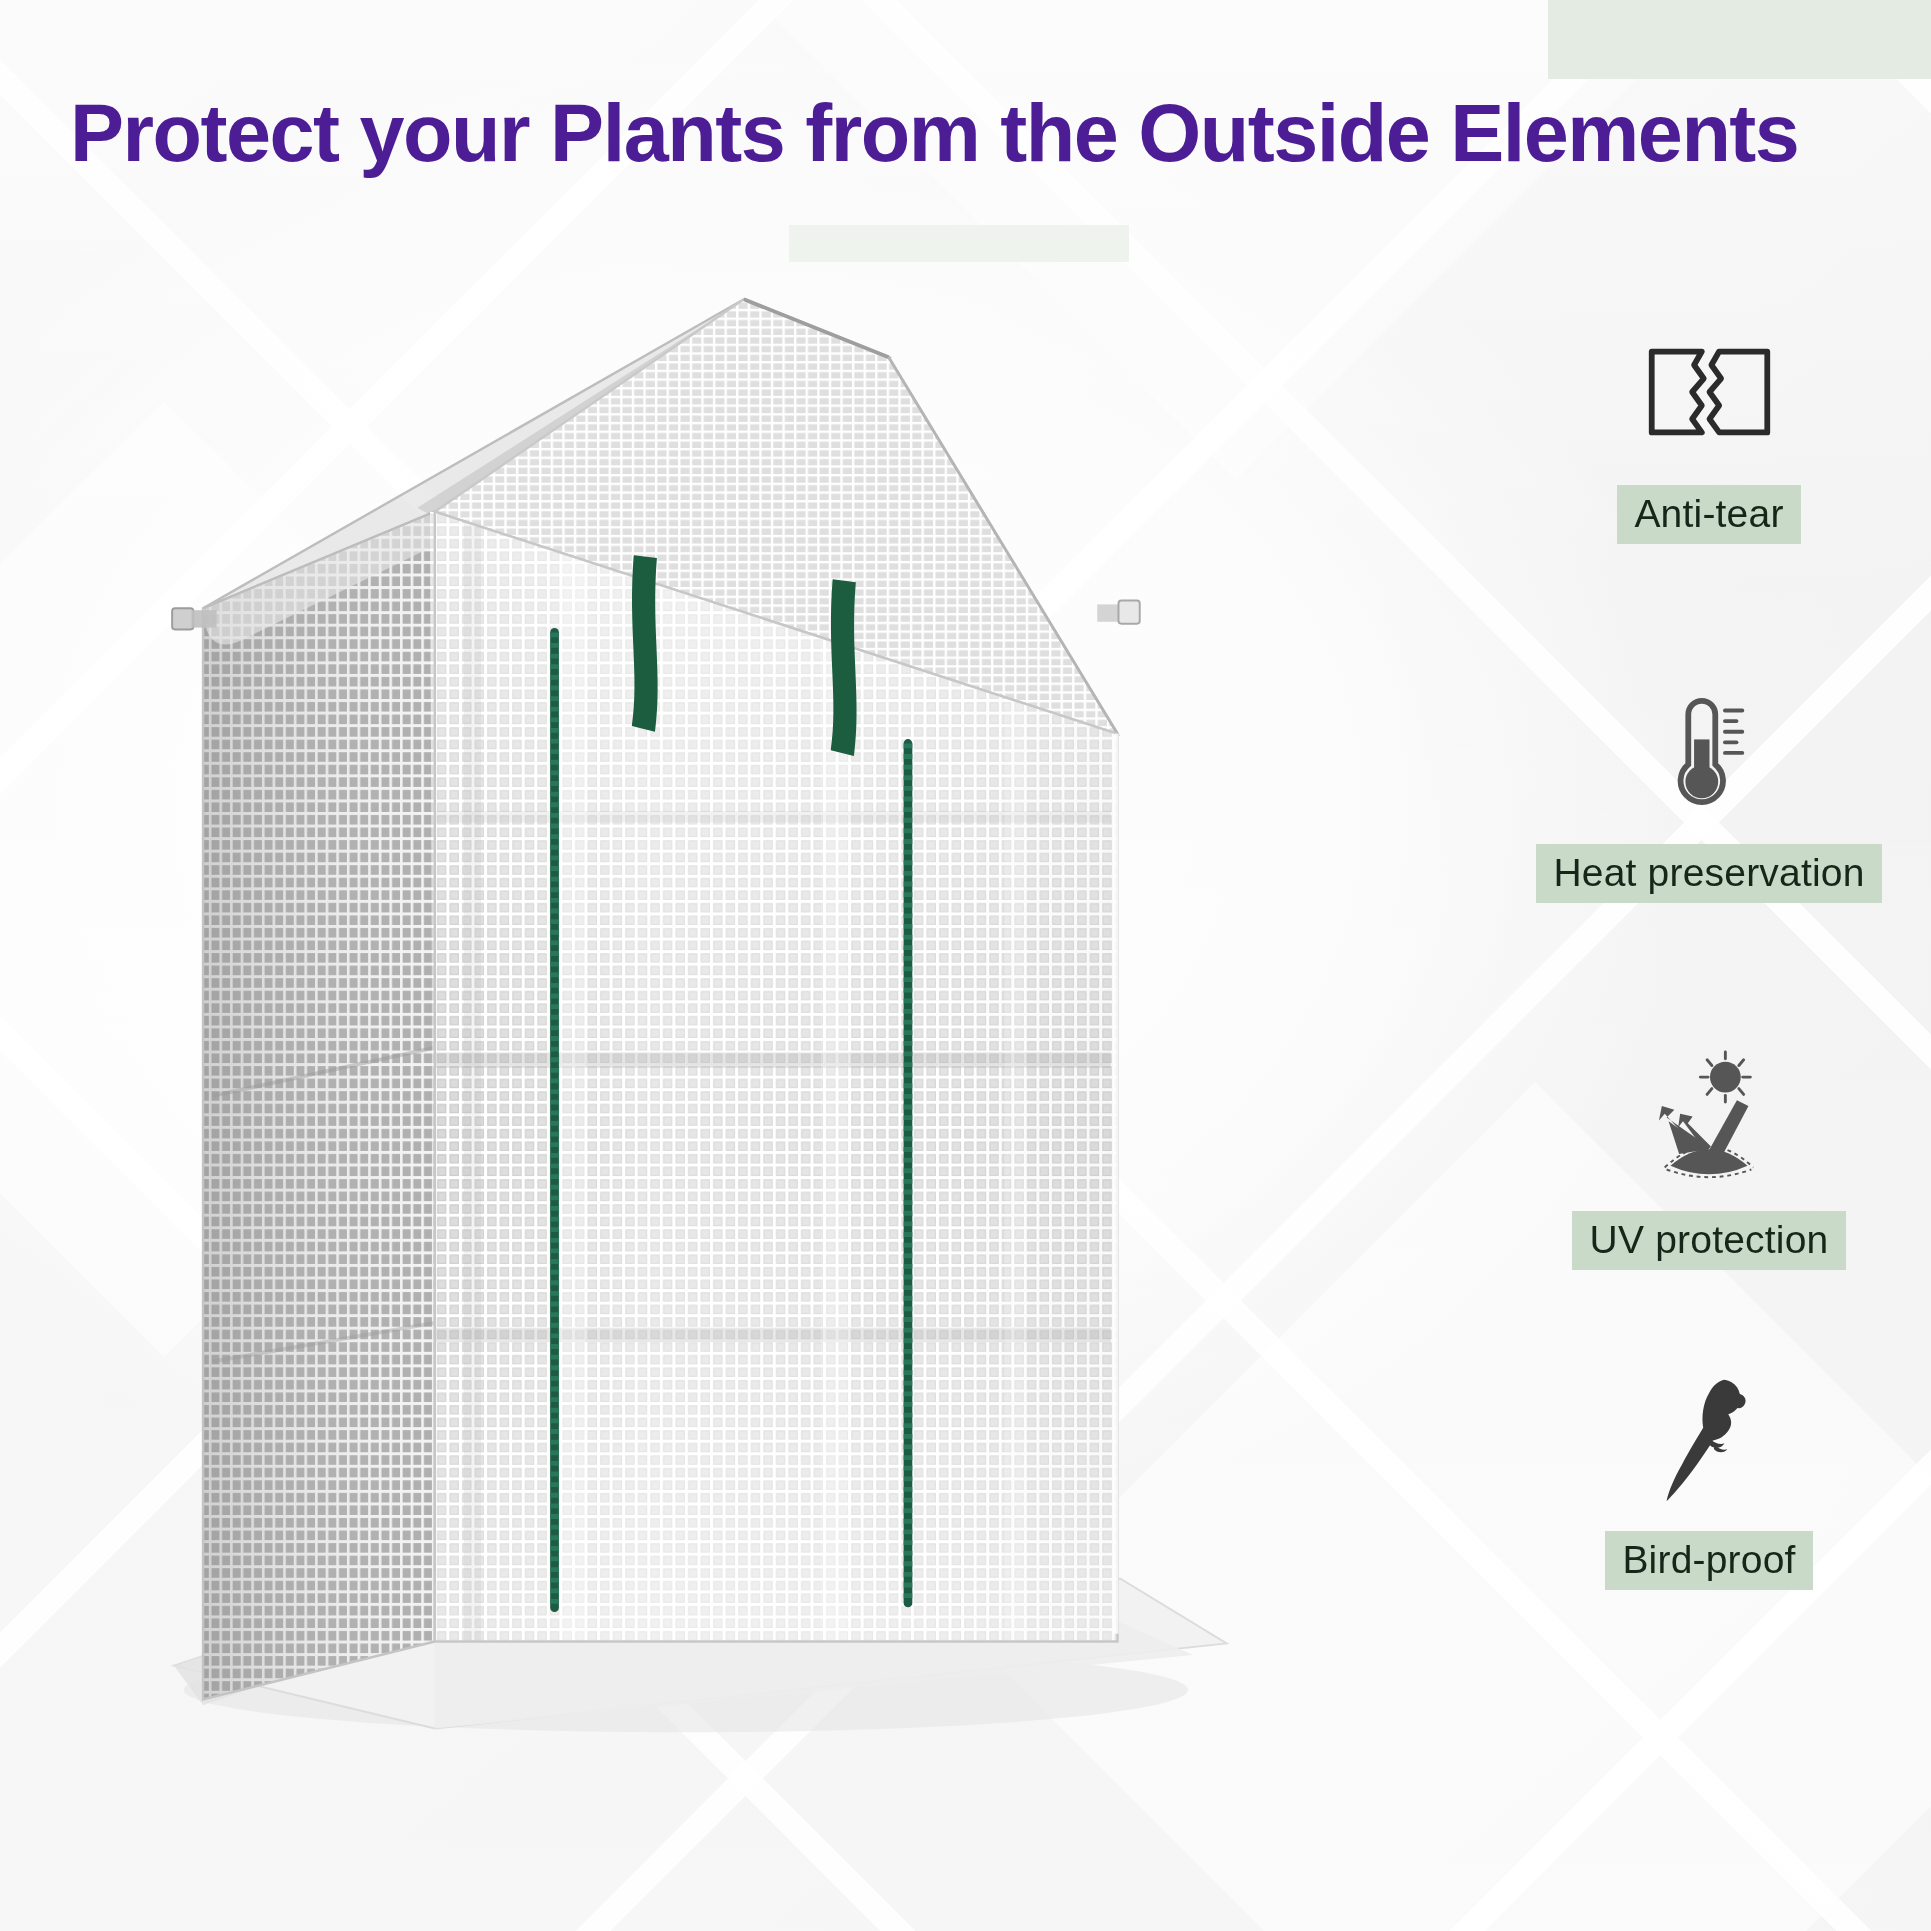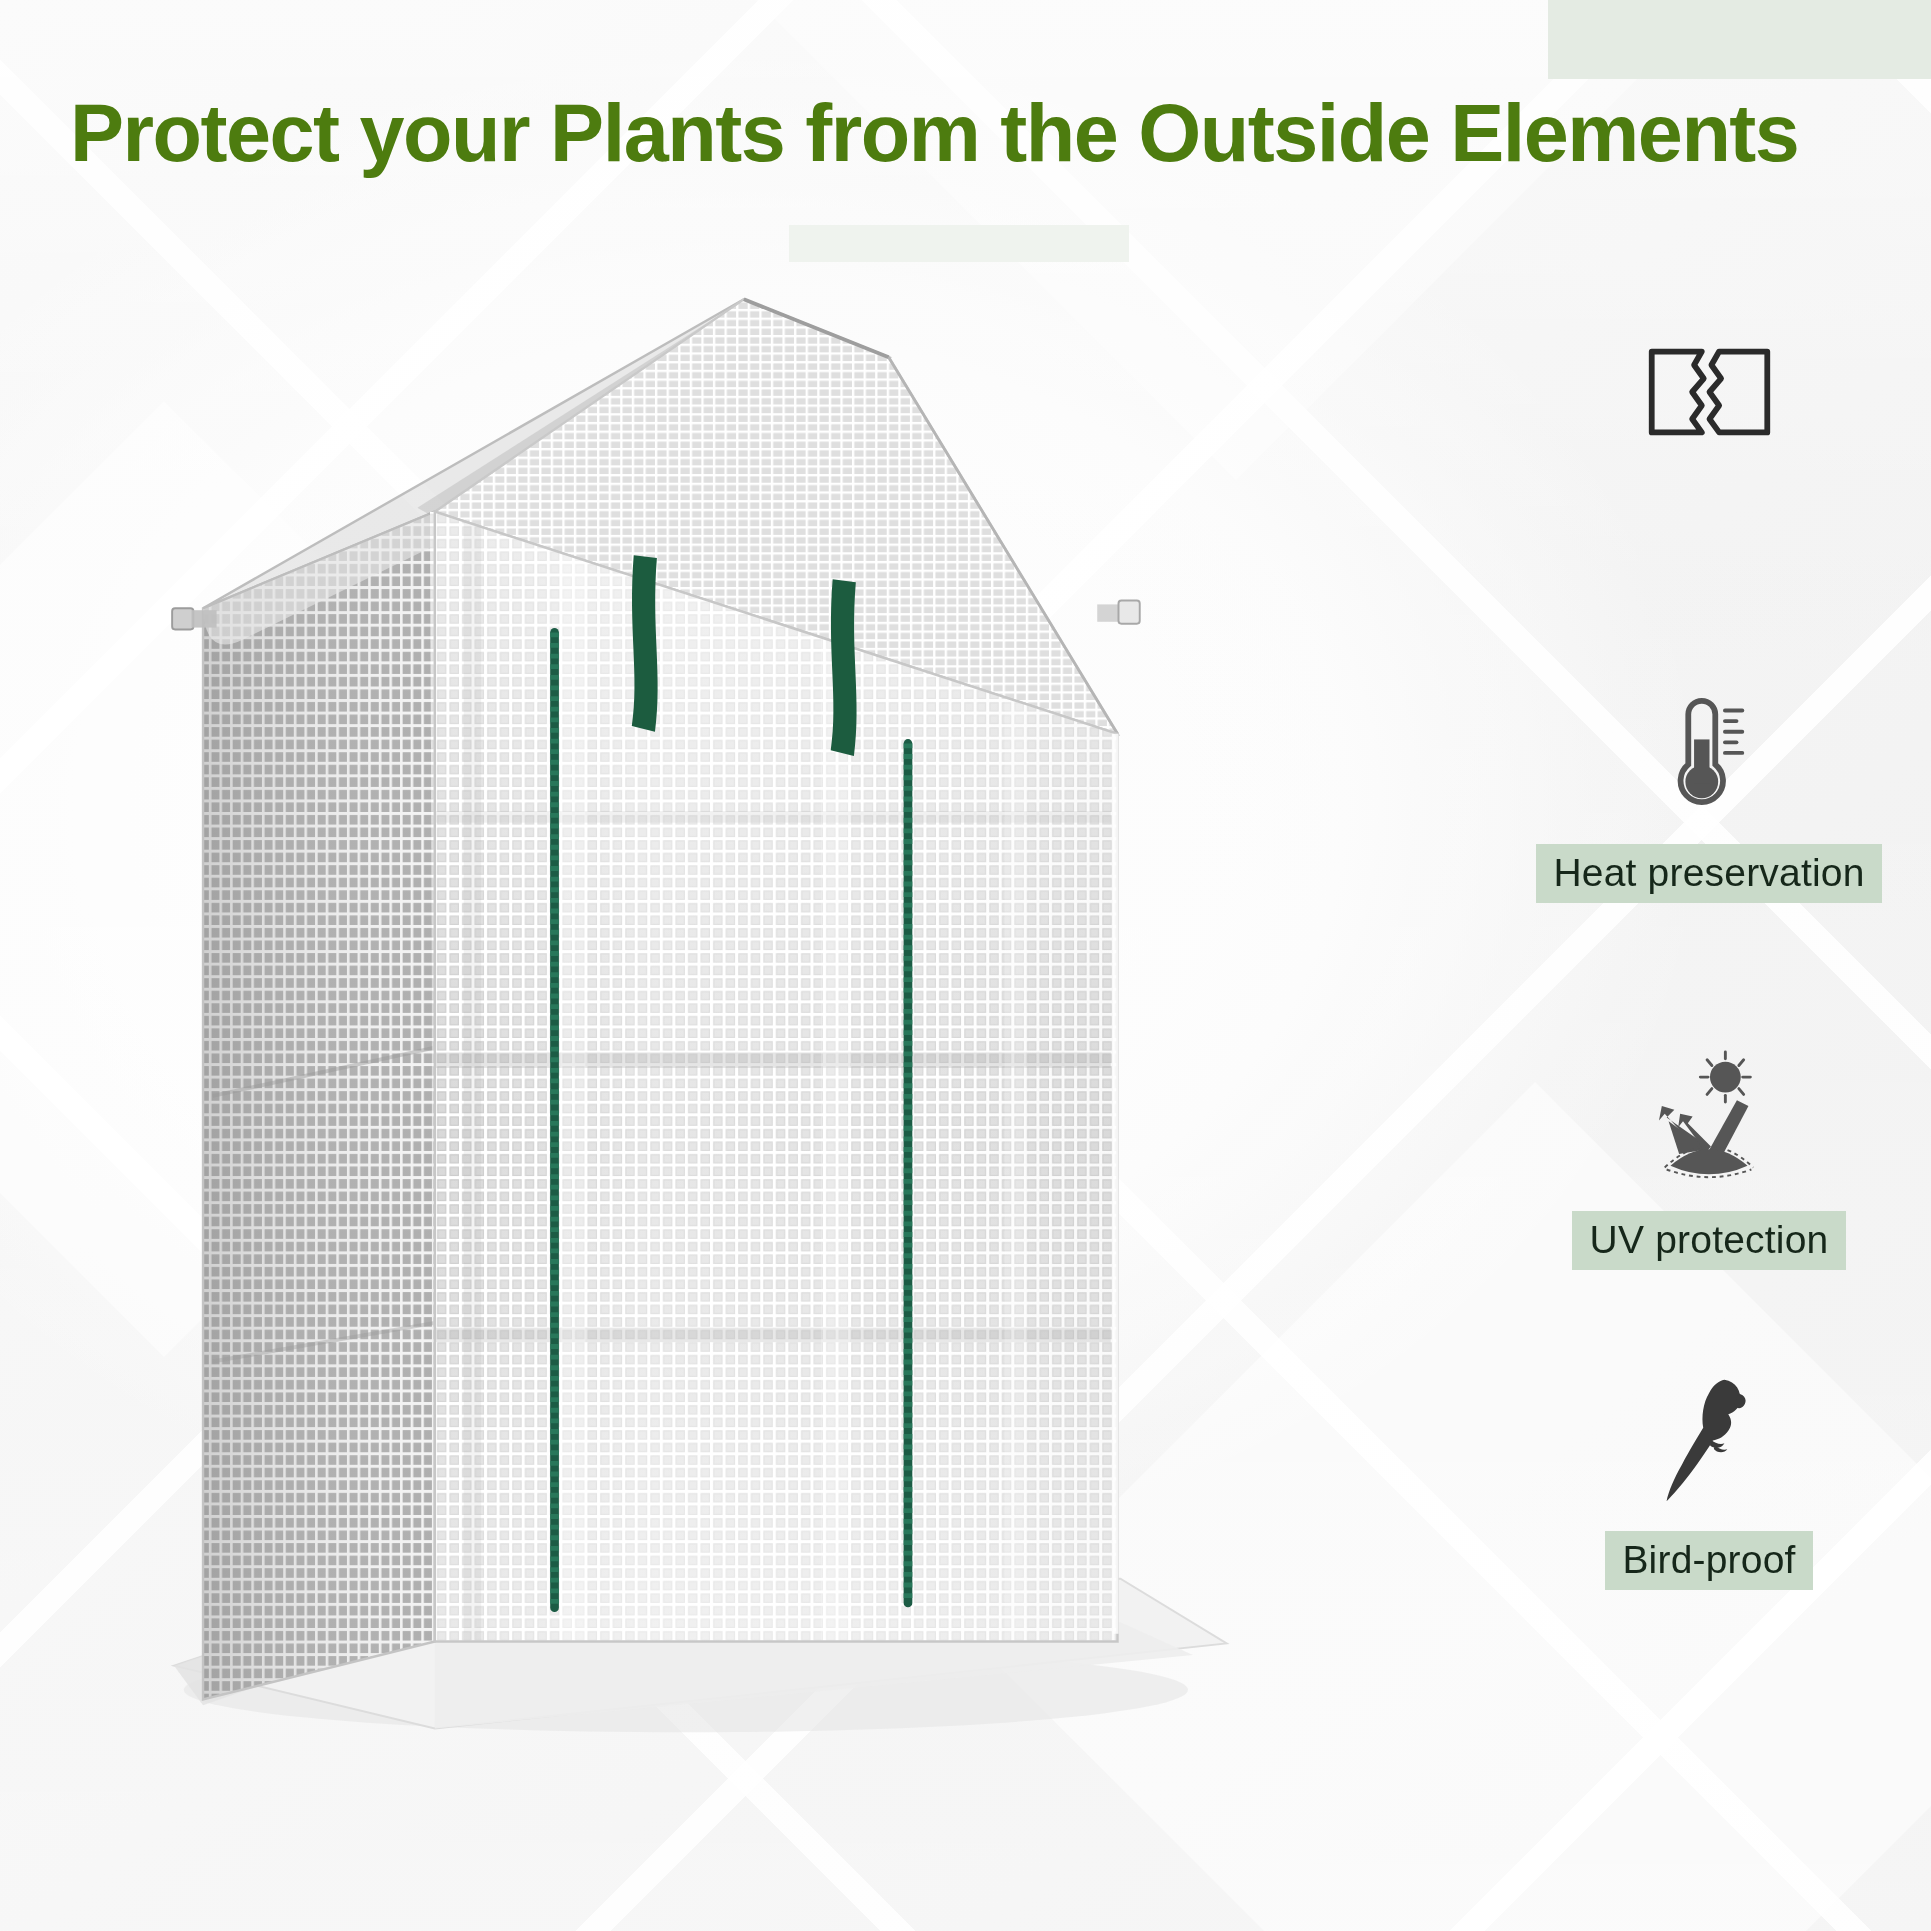--- a/index.html
+++ b/index.html
@@ -56,21 +56,21 @@
     position:absolute; right:0; top:0; width:383px; height:79px;
     background:#e4ebe3; z-index:3;
   }
   .title-accent {
     position:absolute; left:789px; top:225px; width:340px; height:37px;
     background:#eff3ee; z-index:2;
   }
   .page-title {
     position:absolute; left:70px; top:93px; width:1796px; z-index:5;
     font-size:81px; font-weight:700; letter-spacing:-1.5px;
-    color:#4d7c0f; white-space:nowrap; line-height:1.0;
+    color:#4c1d95; white-space:nowrap; line-height:1.0;
   }
 
   
   #product { position:absolute; left:145px; top:222px; width:1159px; height:1603px; z-index:4; }
   #product svg { width:100%; height:100%; display:block; }
 
   
   #features { position:absolute; left:1487px; top:319px; width:444px; height:1419px; z-index:6; }
   .feature { position:absolute; left:0; width:444px; }
   .feature .ficon {
@@ -240,20 +240,23 @@
 
 <div id="features">
 
   <div class="feature f0">
     <div class="ficon">
       <svg width="131" height="104" viewBox="0 0 136 108">
         <path d="M8,12 L60,12 L52,26 L62,40 L50,54 L60,68 L50,82 L60,96 L8,96 Z" fill="none" stroke="#2b2b2b" stroke-width="6" stroke-linejoin="round"></path>
         <path d="M128,12 L78,12 L70,26 L80,40 L68,54 L78,68 L68,82 L78,96 L128,96 Z" fill="none" stroke="#2b2b2b" stroke-width="6" stroke-linejoin="round"></path>
       </svg>
     </div>
+    <div class="flabel-row">
+      <span class="flabel">Anti-tear</span>
+    </div>
   </div>
 
   <div class="feature f2">
     <div class="ficon">
       <svg width="154" height="135" viewBox="0 0 160 140">
 
         <circle cx="97" cy="28" r="16" fill="#565656"></circle>
 
         <g stroke="#565656" stroke-width="3" stroke-linecap="round">
           <line x1="97" y1="2" x2="97" y2="9"></line>

